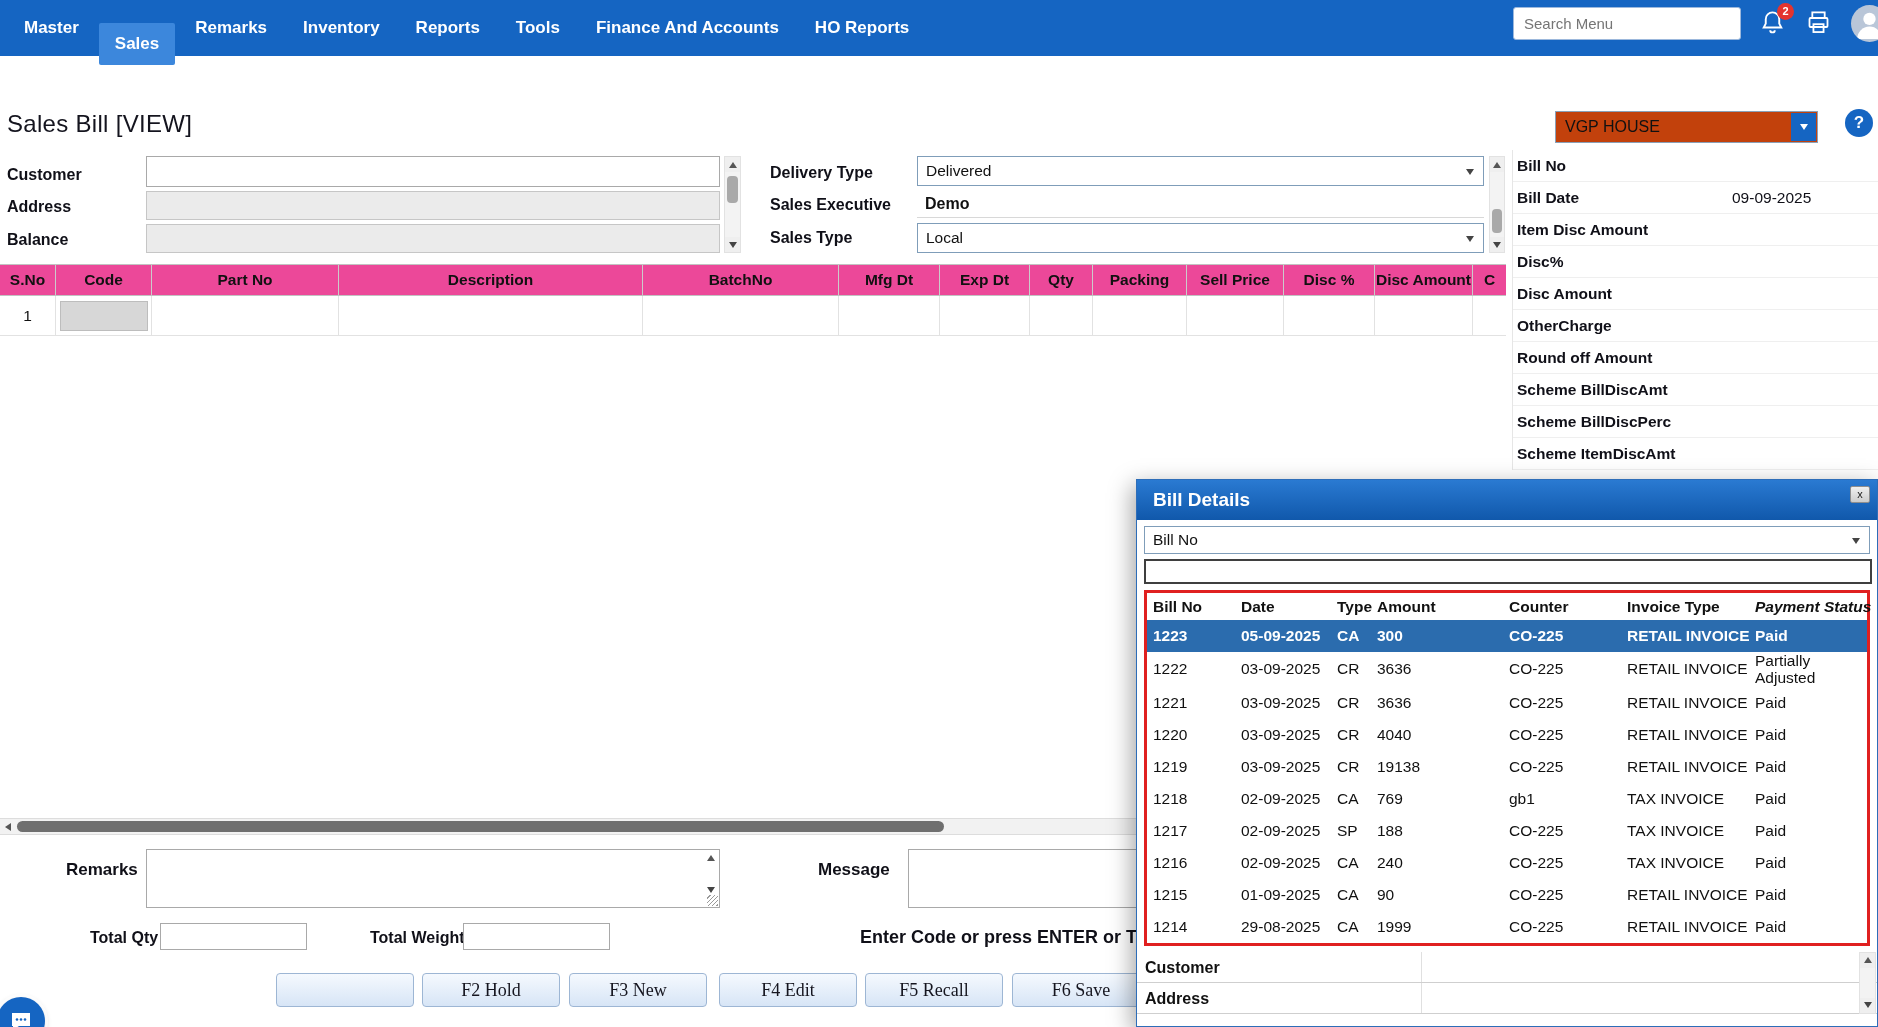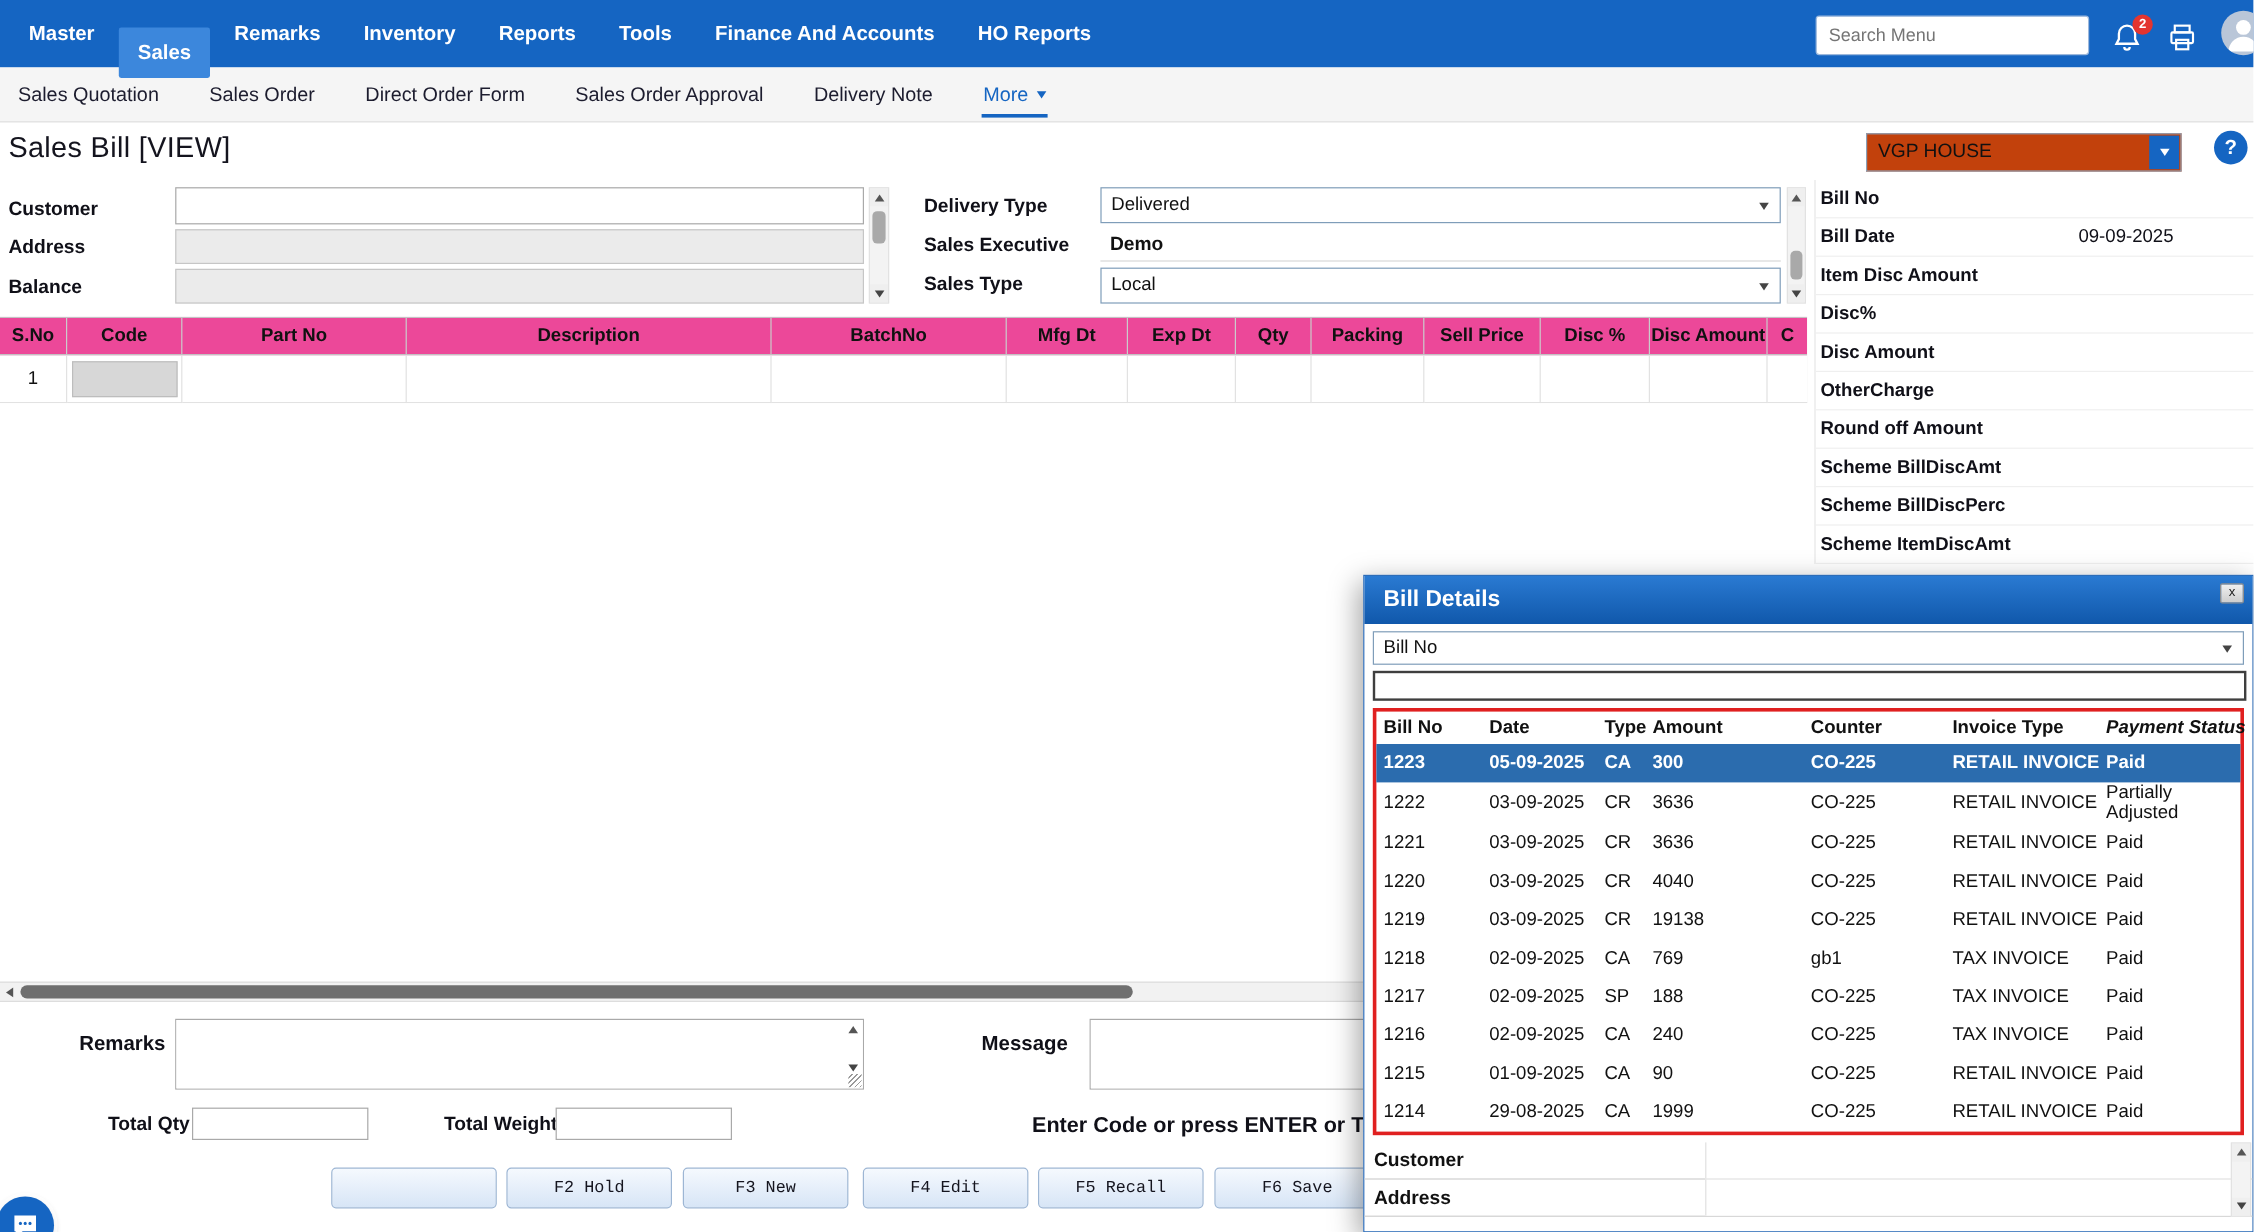--- a/index.html
+++ b/index.html
@@ -20,21 +20,21 @@
   .tri.down.white { border-top-color: #fff; }
   .tri.down.blue  { border-top-color: var(--brand); vertical-align: 2px; margin-left: 7px; }
 
   
   .topnav { position: absolute; left: 0; top: 0; width: 1878px; height: 56px;
     background: var(--brand); display: flex; align-items: center; z-index: 5; }
   .nav-items { display: flex; align-items: center; padding-left: 8px; }
   .nav-item { color: #fff; font-weight: 700; font-size: 17px; height: 42px; line-height: 42px;
     padding: 0 16px; margin-right: 4px; cursor: pointer; white-space: nowrap; border-radius: 2px; }
   .nav-item.active { background: var(--active-nav); margin-top: 32px; }
-  .top-right { position: absolute; right: 0; top: 0; height: 46px; display: flex; align-items: flex-end; gap: 18px; }
+  .top-right { position: absolute; right: 0; top: 0; height: 46px; display: flex; align-items: center; gap: 18px; }
   .search-input { width: 228px; height: 33px; border: 1px solid #9cb8dc; border-radius: 3px;
     padding: 0 10px; font-size: 15px; font-family: "Liberation Sans", sans-serif; color: #333; }
   .bell-wrap, .print-wrap { position: relative; width: 28px; height: 28px; cursor: pointer; }
   .badge { position: absolute; top: -6px; right: -7px; min-width: 17px; height: 17px; border-radius: 9px;
     background: var(--badge); color: #fff; font-size: 11px; font-weight: 700; text-align: center; line-height: 17px; }
   .avatar { width: 37px; height: 37px; border-radius: 50%; background: #b9c6d8; overflow: hidden;
     margin-right: -10px; flex: none; }
 
   
   .subnav { position: absolute; left: 0; top: 56px; width: 1878px; height: 46px; background: #f5f5f5;
@@ -96,21 +96,21 @@
     font-family: "Liberation Sans", sans-serif; font-size: 15px; padding: 4px 16px 4px 6px; }
   .ta-wrap .tri.up { position: absolute; right: 4px; top: 5px; }
   .ta-wrap .tri.down { position: absolute; right: 4px; bottom: 14px; }
   .grip { position: absolute; right: 1px; bottom: 1px; width: 11px; height: 11px;
     background: repeating-linear-gradient(135deg, transparent 0 2px, #9a9a9a 2px 3px); }
 
   .big-label { position: absolute; font-size: 17px; font-weight: 700; color: #101018; white-space: nowrap; }
   .hint { position: absolute; left: 860px; top: 927px; font-size: 18px; font-weight: 700; color: #101018; white-space: nowrap; }
 
   .fbtn { position: absolute; top: 973px; width: 138px; height: 34px; border: 1px solid #9db6d4; border-radius: 4px;
-    background: linear-gradient(#f5f9fe, #d7e5f6); font-size: 14px; font-family: Liberation Mono, monospace;
+    background: linear-gradient(#f5f9fe, #d7e5f6); font-size: 18px; font-family: Liberation Serif, serif;
     color: #15151f; cursor: pointer; }
 
   .chat-fab { position: absolute; left: -3px; top: 997px; width: 48px; height: 48px; border-radius: 50%;
     background: var(--brand); box-shadow: 0 0 0 3px rgba(255,255,255,.7), 0 2px 6px rgba(0,0,0,.3);
     display: flex; align-items: center; justify-content: center; z-index: 60; cursor: pointer; }
 
   
   .popup { position: absolute; left: 1136px; top: 479px; width: 742px; height: 548px; background: #fff;
     border: 1px solid #2d6db8; box-shadow: -4px 6px 22px rgba(0,0,0,.35); z-index: 50; }
   .popup-title { height: 40px; background: linear-gradient(#2a7ad2, #1058ab); position: relative; }
@@ -171,28 +171,20 @@
       </div>
       <div class="avatar">
         <svg viewBox="0 0 24 24" width="37" height="37">
           <circle cx="12" cy="9" r="4" fill="#fff"></circle>
             <path d="M4 22a8 8 0 0 1 16 0z" fill="#fff"></path>
         </svg>
       </div>
     </div>
   </header>
 
-  <nav class="subnav">
-      <div class="tab">Sales Quotation</div>
-      <div class="tab">Sales Order</div>
-      <div class="tab">Direct Order Form</div>
-      <div class="tab">Sales Order Approval</div>
-      <div class="tab">Delivery Note</div>
-      <div class="tab active">More<span class="tri down blue"></span></div>
-    </nav>
 
   <div class="title-row">
     <h1 class="page-title">Sales Bill [VIEW]</h1>
     <div class="branch-select">
       <span class="branch-text">VGP HOUSE</span>
       <span class="dd-btn">
         <span class="tri down white"></span>
       </span>
     </div>
     <div class="help-btn">?</div>

